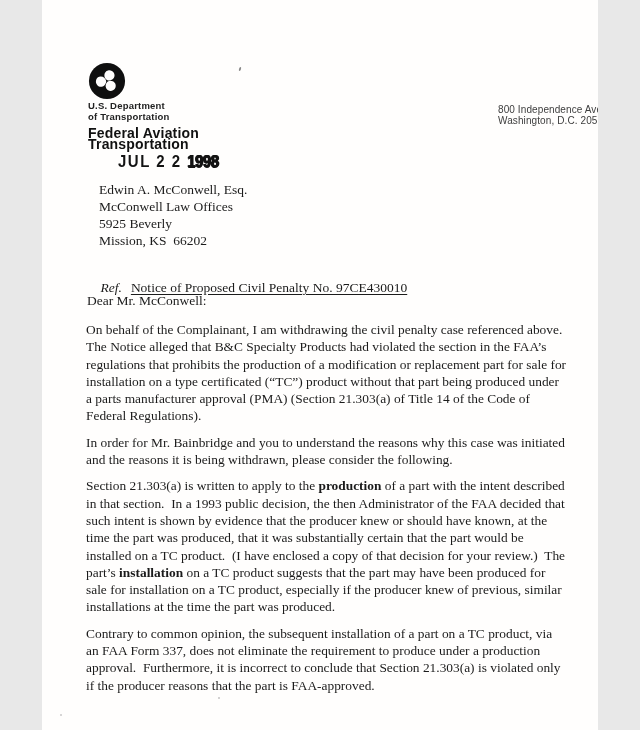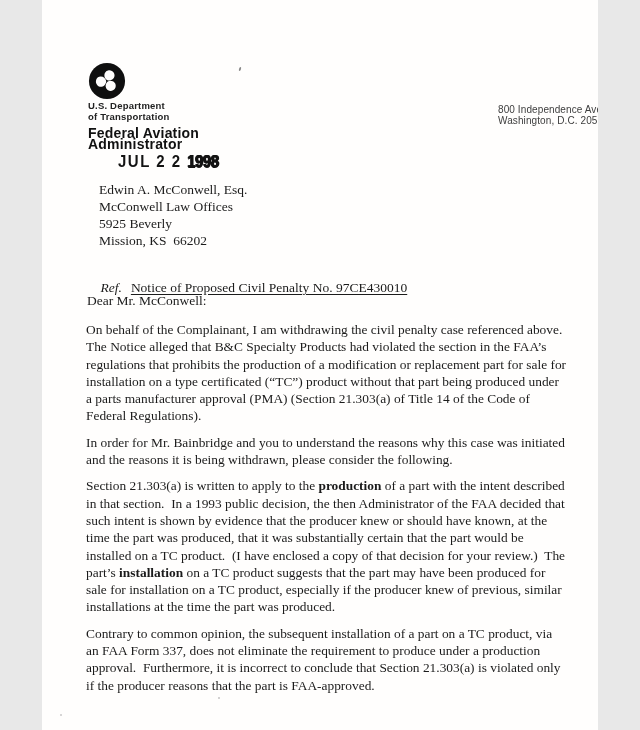--- a/index.html
+++ b/index.html
@@ -66,21 +66,21 @@
     </g>
   </svg>
 
   <div class="agency">
     <div>U.S. Department</div>
     <div>of Transportation</div>
   </div>
 
   <div class="admin">
     <div>Federal Aviation</div>
-    <div>Administrator</div>
+    <div>Transportation</div>
   </div>
 
   <div class="stamp"><span class="month">JUL</span> <span class="day">2 2</span> <span class="year">1998</span></div>
 
   <div class="hq">
       <div class="line">800 Independence Ave., S.W.</div>
       <div class="line">Washington, D.C. 20591</div>
     </div>
 
   <div class="recipient">

